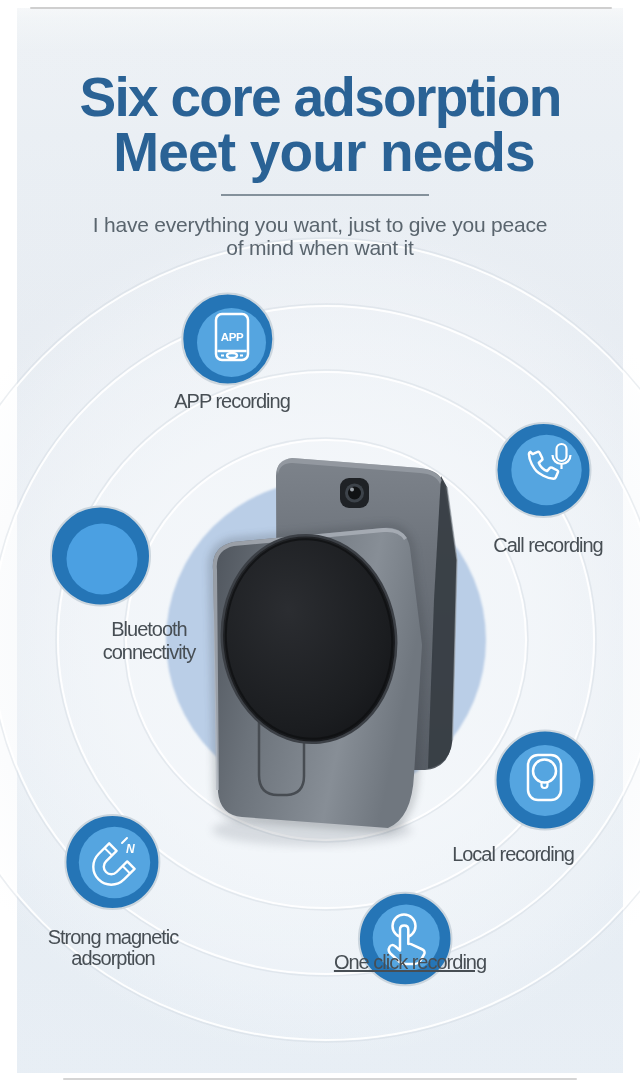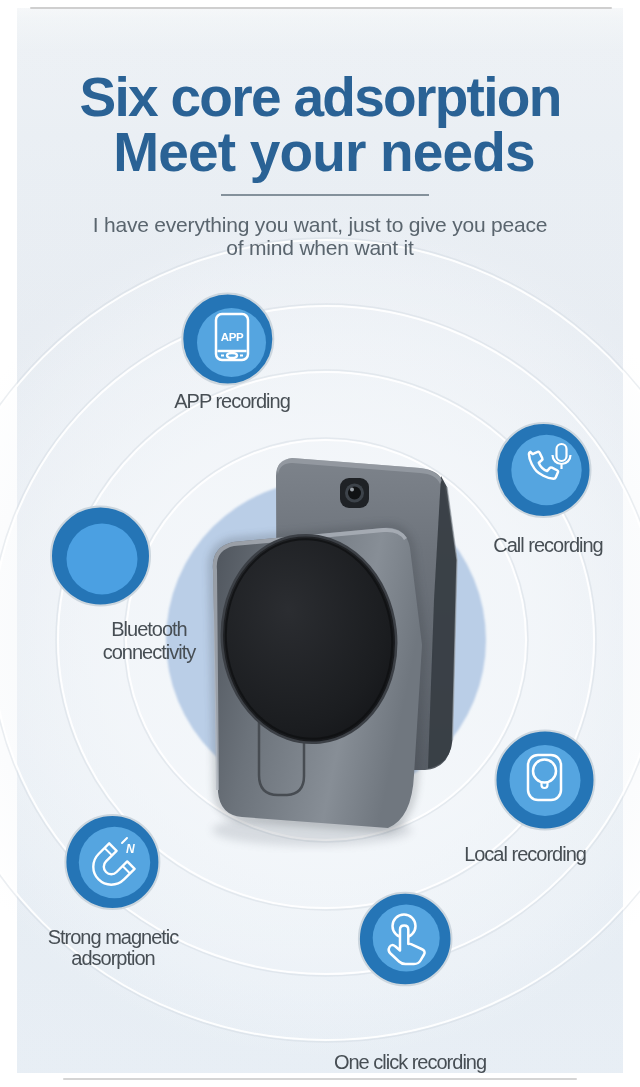--- a/index.html
+++ b/index.html
@@ -183,15 +183,15 @@
 
   <div class="title t1">Six core adsorption</div>
   <div class="title t2">Meet your needs</div>
   <div class="divider"></div>
   <div class="sub s1">I have everything you want, just to give you peace</div>
   <div class="sub s2">of mind when want it</div>
 
   <div class="lbl" style="left:232px;top:391px;">APP recording</div>
   <div class="lbl" style="left:548px;top:535px;text-align:center;">Call recording</div>
   <div class="lbl" style="left:101px;top:618px;line-height:23px;margin-left:48px;">Bluetooth<br>connectivity</div>
-  <div class="lbl" style="left:525px;top:844px;">Local recording</div>
+  <div class="lbl" style="left:513px;top:844px;">Local recording</div>
   <div class="lbl" style="left:113px;top:927px;">Strong magnetic<br>adsorption</div>
-  <div class="lbl" style="left:410px;top:1052px;">One click recording</div>
+  <div class="lbl" style="left:410px;top:952px;text-decoration:underline;">One click recording</div>
 
 </body></html>

